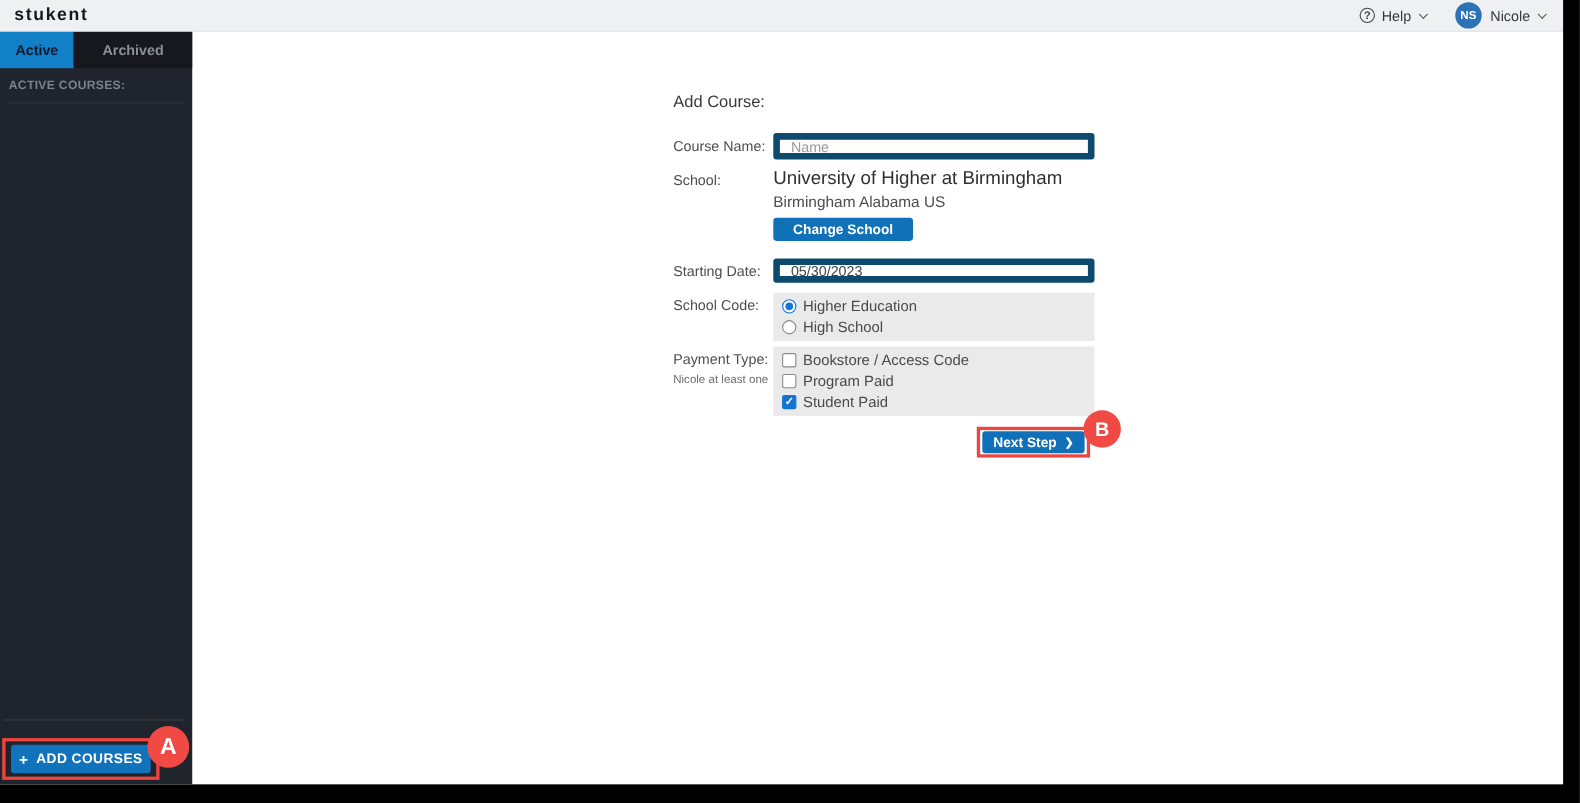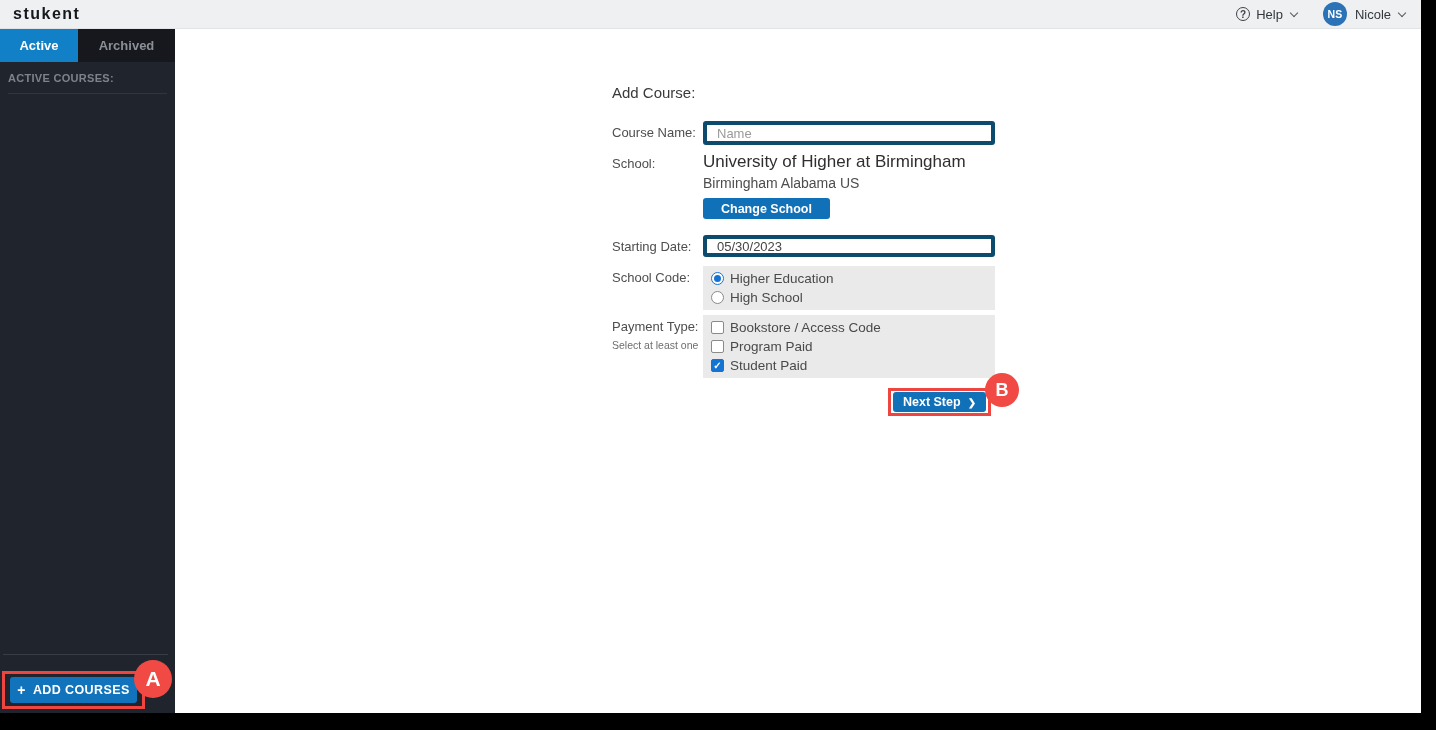--- a/index.html
+++ b/index.html
@@ -21,21 +21,21 @@
           transform:rotate(45deg); margin-left:8px; margin-top:-3px; }
   .user-group { display:flex; align-items:center; margin-left:26px; cursor:pointer; }
   .avatar { width:24px; height:24px; border-radius:50%; background:#2b72b6; color:#fff; font-size:10.5px; font-weight:700;
             display:flex; align-items:center; justify-content:center; }
   .user-name { font-size:13px; color:#33373b; margin-left:8px; }
 
   
   .sidebar { position:absolute; left:0; top:29px; width:175px; height:684px; background:#20242c; }
   .tabs { display:flex; height:33px; }
   .tab { display:flex; align-items:center; justify-content:center; font-size:13px; font-weight:700; cursor:pointer; }
-  .tab-active { width:78px; background:#1180c6; color:#ffffff; }
+  .tab-active { width:67px; background:#1180c6; color:#0f172a; }
   .tab-archived { flex:1; background:#16181d; color:#8b8f96; }
   .side-section { padding:10px 8px 0 8px; }
   .side-label { font-size:11px; font-weight:700; letter-spacing:0.3px; color:#7e838b;
                 padding-bottom:9px; border-bottom:1px solid #31353c; }
   .side-divider { position:absolute; left:3px; right:7px; bottom:58px; border-top:1px solid #383c44; }
 
   
   .anno-a { position:absolute; left:2px; bottom:4px; width:143px; height:38px; border:3px solid #ef4540; }
   .badge { position:absolute; background:#f14a44; border-radius:50%; color:#fff; font-weight:700;
            display:flex; align-items:center; justify-content:center; z-index:5; }
@@ -46,21 +46,21 @@
   .plus { font-size:14px; font-weight:700; margin-right:7px; margin-top:-1px; }
 
   
   .main { position:absolute; left:175px; top:29px; right:0; bottom:0; background:#fff; }
   .form { position:absolute; left:437px; top:55px; width:383px; }
   .form-heading { font-size:15px; line-height:18px; color:#3a3a3a; margin-bottom:19px; }
   .frow { display:flex; }
   .fl { width:91px; flex:none; font-size:13px; color:#4e4e4e; padding-top:4px; }
   .fl .hint { font-size:10.5px; color:#6e6e6e; margin-top:5px; }
   .fc { width:292px; flex:none; }
-  .txt-input { width:292px; height:24px; border:4px solid #0c4a6e; border-radius:3px; background:#fff;
+  .txt-input { width:292px; height:24px; border:6px solid #0c4a6e; border-radius:3px; background:#fff;
                font-family:"Liberation Sans", sans-serif; font-size:13px; color:#444; padding:0 10px; outline:none; }
   .txt-input::placeholder { color:#9a9a9a; }
   .row-name { margin-bottom:7px; }
   .school-name { font-size:17px; line-height:19px; color:#2f2f2f; }
   .school-loc { font-size:14px; color:#4d4d4d; margin-top:4px; }
   .btn-blue { background:#1070b8; color:#fff; border:none; border-radius:3px; font-family:"Liberation Sans", sans-serif;
               font-size:12.5px; font-weight:700; cursor:pointer; display:inline-flex; align-items:center; justify-content:center; }
   .change-school { height:21px; padding:0 18px; margin-top:7px; }
   .row-school { margin-bottom:16px; }
   .row-date { margin-bottom:9px; }
@@ -163,21 +163,21 @@
             <div class="opt-row">
               <span class="radio"></span>
               <span class="opt-label">High School</span>
             </div>
           </div>
         </div>
 
         <div class="frow row-ptype">
           <div class="fl">
             <div>Payment Type:</div>
-            <div class="hint">Select at least one</div>
+            <div class="hint">Nicole at least one</div>
           </div>
           <div class="fc opt-box">
             <div class="opt-row">
               <span class="cb"></span>
               <span class="opt-label">Bookstore / Access Code</span>
             </div>
             <div class="opt-row">
               <span class="cb"></span>
               <span class="opt-label">Program Paid</span>
             </div>

